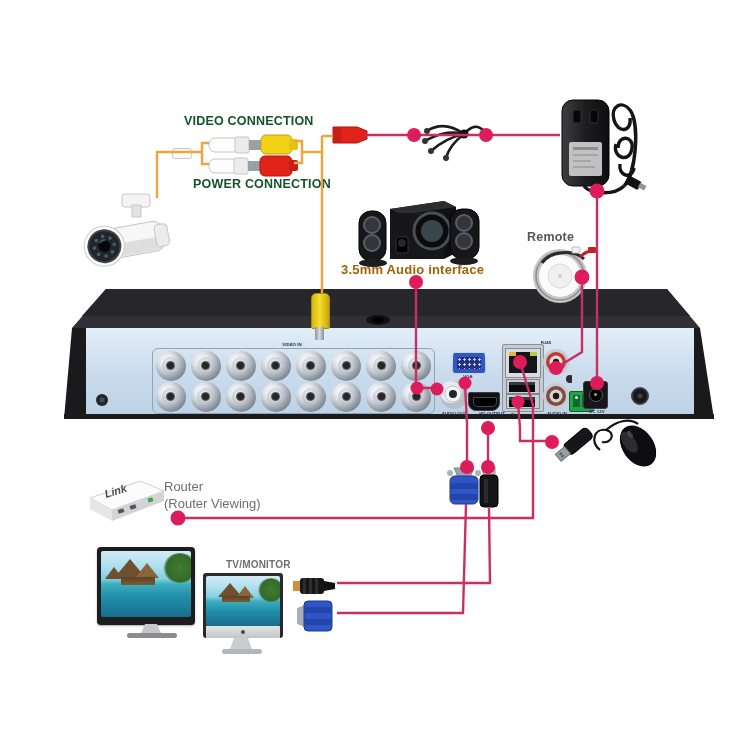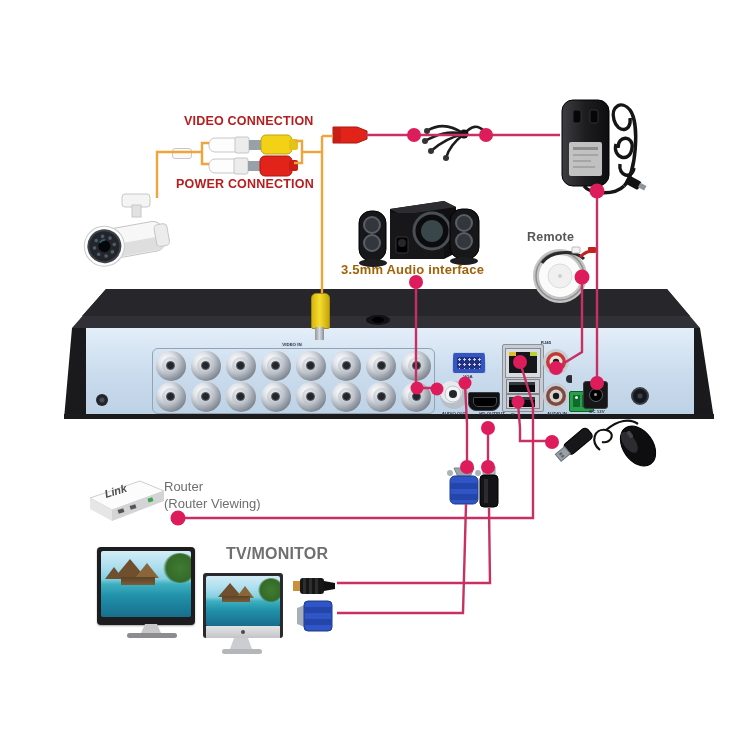--- a/index.html
+++ b/index.html
@@ -1,19 +1,19 @@
 <!DOCTYPE html>
 <html style="--line-pink: #c83063; --dot-pink: #dd1d5b; --cable-orange: #f0a43c; --rca-yellow: #f2d117; --rca-red: #e2231a; --vga-blue: #3356c2; --panel-blue: #cfdfef; --chassis-dark: #242428;"><head>
 <meta charset="utf-8">
 <style>
   html,body{margin:0;padding:0;background:#fff;}
   #stage{position:relative;width:750px;height:750px;background:#ffffff;overflow:hidden;
          font-family:"Liberation Sans", sans-serif;}
   .abs{position:absolute;}
-  .label{position:absolute;color:#b91c1c;font-weight:bold;font-size:12.5px;letter-spacing:.2px;white-space:nowrap;}
+  .label{position:absolute;color:#14532d;font-weight:bold;font-size:12.5px;letter-spacing:.2px;white-space:nowrap;}
   .label2{position:absolute;color:#6e6e6e;font-weight:500;font-size:13px;white-space:nowrap;}
   .tiny{position:absolute;font-size:8px;font-weight:bold;color:#2e3642;transform:translate(-50%,0) scale(.55);transform-origin:center top;white-space:nowrap;}
   #panel{position:absolute;left:86px;top:328px;width:608px;height:86px;
          background:linear-gradient(#e3eef9,#c9dbec 55%,#bed2e6);}
   #videoin-group{position:absolute;left:152px;top:348px;width:281px;height:64px;
          border:1px solid #93a3b4;border-radius:6px;}
   #bnc-grid{position:absolute;left:153px;top:350px;width:281px;height:62px;display:grid;
          grid-template-columns:repeat(8,35.1px);grid-template-rows:31px 31px;place-items:center;}
   .bnc{width:30px;height:30px;border-radius:50%;
        background:radial-gradient(circle at 35% 32%,#ffffff 0%,#dfe3e8 28%,#a7aeb7 55%,#767d87 80%,#5d636c 100%);
@@ -229,21 +229,21 @@
           <circle cx="19" cy="59" r="1.8"></circle>
         <circle cx="16" cy="52" r="1.8"></circle>
           <circle cx="19" cy="45" r="1.8"></circle>
       </g>
       <circle cx="26" cy="52" r="6" fill="#05070a"></circle>
       <path d="M22 48 A6 6 0 0 1 28 46" stroke="#2f6073" stroke-width="1.6" fill="none"></path>
     </g>
   </svg>
 
   <div class="label" style="left:184px;top:114px">VIDEO CONNECTION</div>
-  <div class="label" style="left:176px;top:177px">POWER CONNECTION</div>
+  <div class="label" style="left:193px;top:177px">POWER CONNECTION</div>
 
   <div class="abs" style="left:172px;top:148px;width:18px;height:9px;background:#fafafa;border:1px solid #c9c9c9;border-radius:3px"></div>
 
   <svg class="abs" style="left:205px;top:125px" width="105" height="56" viewBox="0 0 105 56">
 
     <rect x="4" y="13" width="40" height="14" rx="6" fill="#fdfdfd" stroke="#c6c6c6"></rect>
     <rect x="30" y="12" width="14" height="16" rx="2" fill="#ececec" stroke="#c6c6c6"></rect>
     <rect x="44" y="15" width="13" height="10" fill="#9aa0a8"></rect>
     <rect x="56" y="10" width="31" height="19" rx="5" fill="#f2d117" stroke="#bba30e"></rect>
     <rect x="84" y="14" width="9" height="11" rx="2" fill="#e3c414"></rect>
@@ -340,21 +340,21 @@
     <polygon points="8,22 30,34 30,45 8,33" fill="#e6e6e6"></polygon>
     <polygon points="30,34 82,15 82,25 30,45" fill="#d4d4d6"></polygon>
     <rect x="36" y="33" width="6" height="4" fill="#555" transform="rotate(-18 39 35)"></rect>
     <rect x="48" y="29" width="6" height="4" fill="#555" transform="rotate(-18 51 31)"></rect>
     <rect x="66" y="22" width="5" height="4" fill="#3aa34a" transform="rotate(-18 68 24)"></rect>
     <text x="24" y="22" transform="rotate(-17 24 22)" font-size="11" font-style="italic" font-weight="bold" fill="#4c4c4c">Link</text>
   </svg>
   <div class="label2" style="left:164px;top:479px">Router</div>
   <div class="label2" style="left:164px;top:496px">(Router Viewing)</div>
 
-  <div class="label" style="left:226px;top:545px;color:#6f6f6f;font-size:16px">TV/MONITOR</div>
+  <div class="label" style="left:226px;top:559px;color:#6f6f6f;font-size:10px">TV/MONITOR</div>
 
   <div>
     <div class="abs" style="left:97px;top:547px;width:98px;height:78px;background:#1d1d20;border-radius:4px;box-shadow:0 1px 2px rgba(0,0,0,.35)"></div>
     <div class="beach" style="left:101px;top:551px;width:90px;height:66px">
       <div class="palm" style="right:-6px;top:2px;width:34px;height:30px"></div>
       <div class="hut" style="left:14px;top:8px;width:30px;height:18px"></div>
       <div class="hut hut2" style="left:34px;top:12px;width:24px;height:15px"></div>
       <div class="hut" style="left:4px;top:16px;width:18px;height:12px"></div>
       <div class="stilts" style="left:20px;top:26px;width:34px;height:8px"></div>
     </div>

